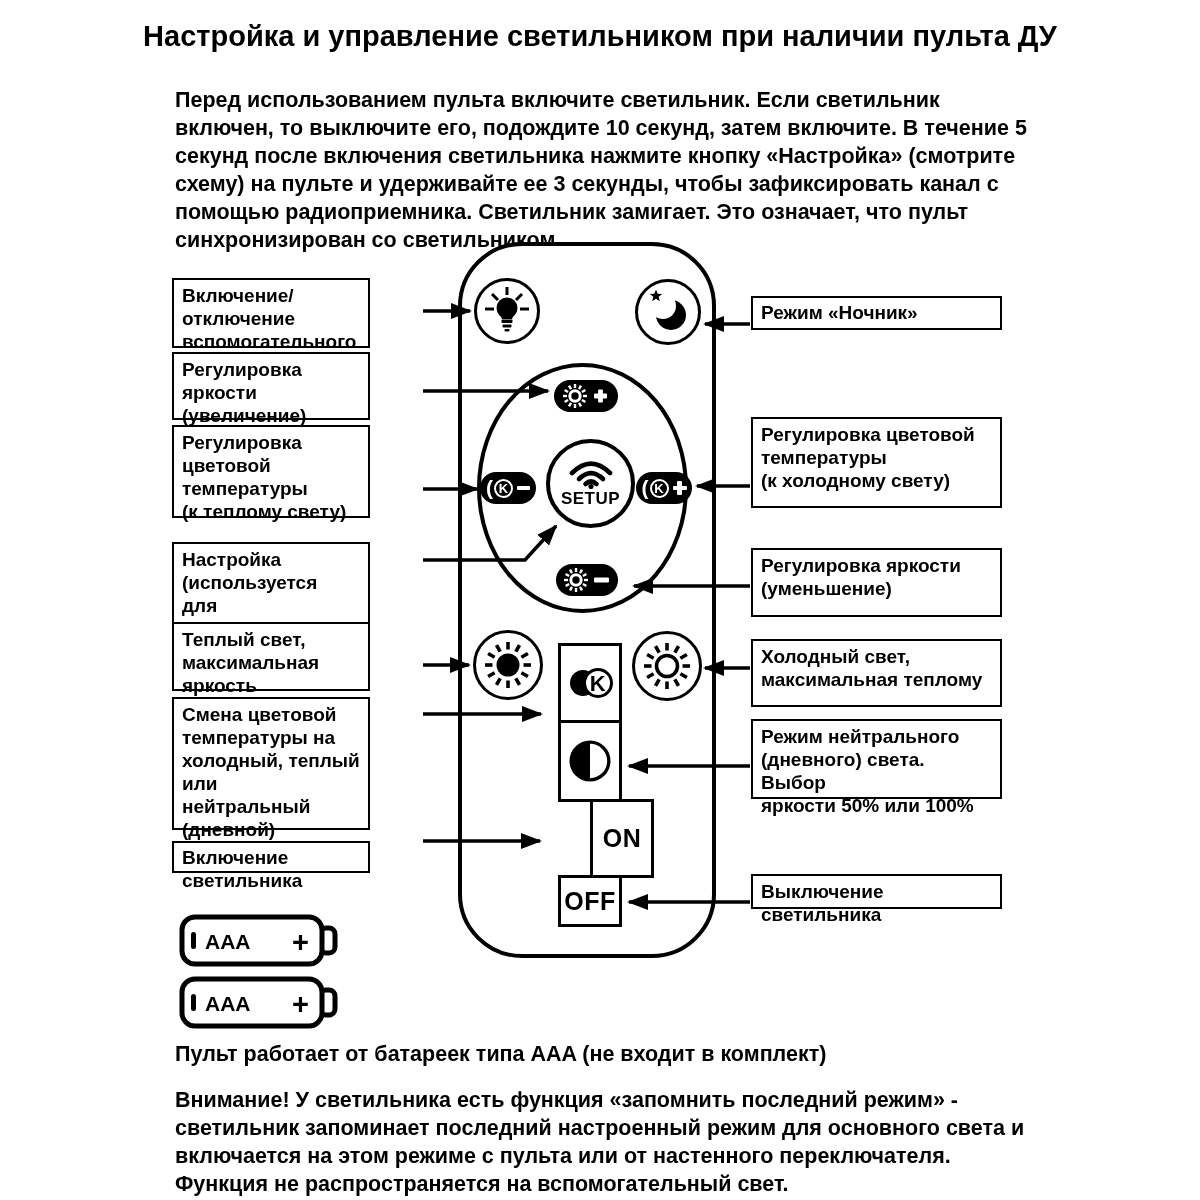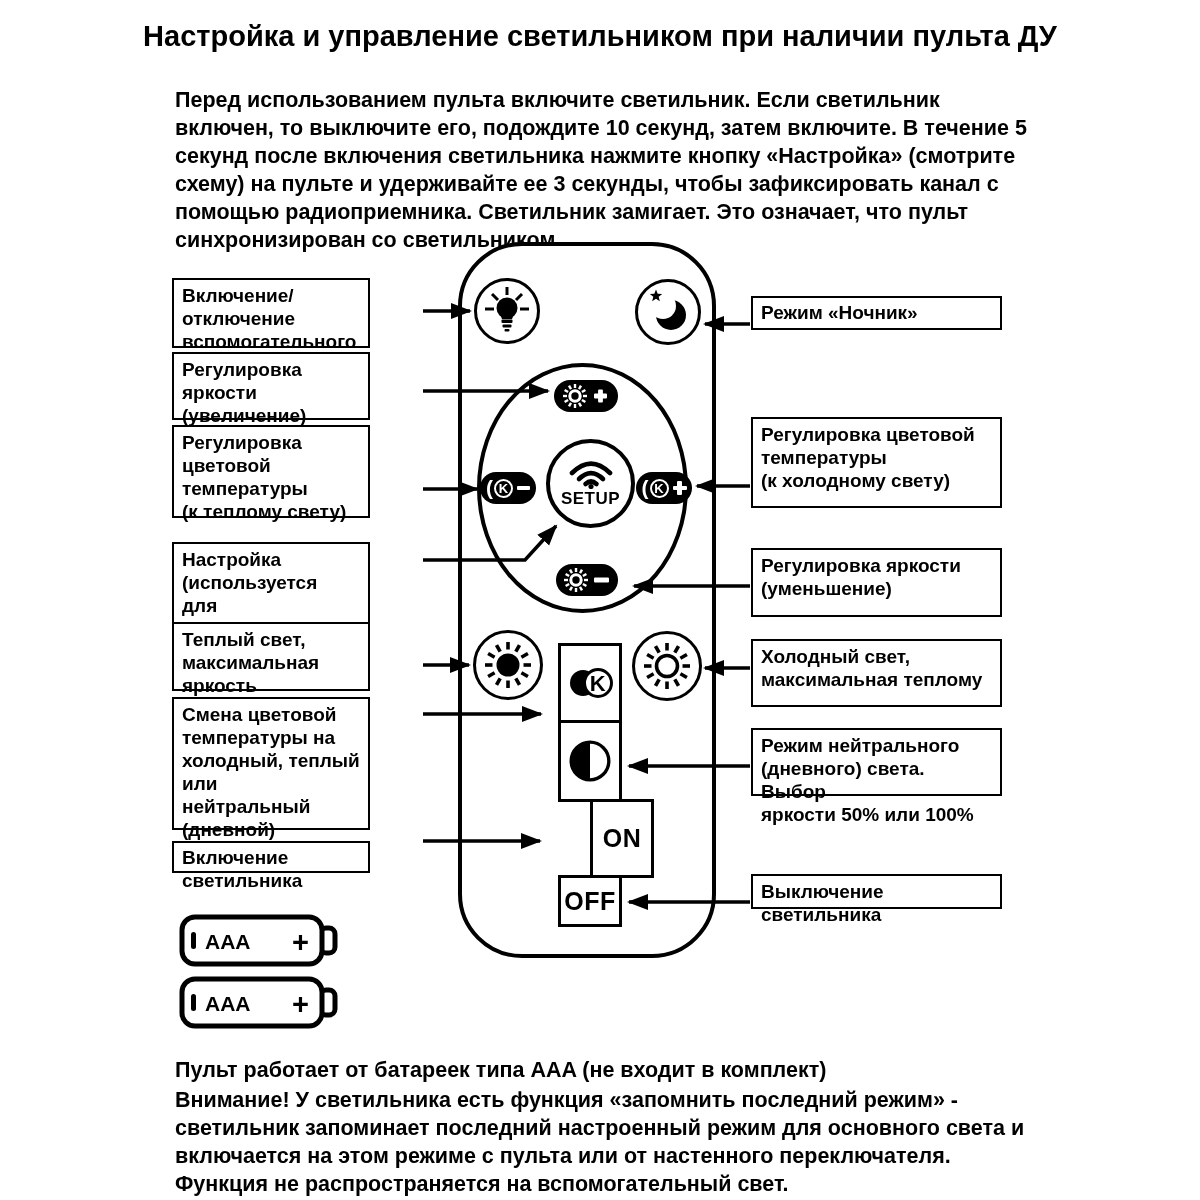--- a/index.html
+++ b/index.html
@@ -66,21 +66,21 @@
   <div class="abs label-box lbox" style="top:841px;height:32px;padding-top:3px;">Включение светильника</div>
 
   <div class="abs label-box rbox" style="top:296px;height:34px;padding-top:3px;">Режим «Ночник»</div>
   <div class="abs label-box rbox" style="top:417px;height:91px;">Регулировка цветовой
 температуры
 (к холодному свету)</div>
   <div class="abs label-box rbox" style="top:548px;height:69px;">Регулировка яркости
 (уменьшение)</div>
   <div class="abs label-box rbox" style="top:639px;height:68px;">Холодный свет,
 максимальная теплому</div>
-  <div class="abs label-box rbox" style="top:719px;height:68px;margin-top:9px;">Режим нейтрального
+  <div class="abs label-box rbox" style="top:719px;height:80px;">Режим нейтрального
 (дневного) света. Выбор
 яркости 50% или 100%</div>
   <div class="abs label-box rbox" style="top:874px;height:35px;padding-top:4px;">Выключение светильника</div>
 
   <div class="abs remote-body"></div>
 
   <div class="abs circle-btn" style="left:474px;top:278px;width:66px;height:66px;">
     <svg width="48" height="48" viewBox="0 0 48 48">
       <g stroke="#000" stroke-width="3">
         <line x1="2" y1="22" x2="11" y2="22"></line>
@@ -264,16 +264,16 @@
     <text x="113" y="38" font-size="29" font-weight="bold" font-family="Liberation Sans, sans-serif" fill="#000">+</text>
   </svg>
   <svg class="abs" style="left:179px;top:976px;" width="160" height="53" viewBox="0 0 160 53">
     <rect x="141" y="14" width="15" height="25" rx="6" fill="#fff" stroke="#000" stroke-width="5"></rect>
     <rect x="3" y="3" width="140" height="47" rx="13" fill="#fff" stroke="#000" stroke-width="5"></rect>
     <rect x="12" y="18" width="5" height="17" rx="2.5" fill="#000"></rect>
     <text x="26" y="35" font-size="21" font-weight="bold" font-family="Liberation Sans, sans-serif" fill="#000">AAA</text>
     <text x="113" y="38" font-size="29" font-weight="bold" font-family="Liberation Sans, sans-serif" fill="#000">+</text>
   </svg>
 
-  <div class="abs para" style="top:1040px;margin-top:16px;">Пульт работает от батареек типа AAA (не входит в комплект)</div>
+  <div class="abs para" style="top:1040px;">Пульт работает от батареек типа AAA (не входит в комплект)</div>
   <div class="abs para" style="top:1086px;line-height:28px;">Внимание! У светильника есть функция «запомнить последний режим» - светильник запоминает последний настроенный режим для основного света и включается на этом режиме с пульта или от настенного переключателя. Функция не распространяется на вспомогательный свет.</div>
 
 </div>
 
 </body></html>

